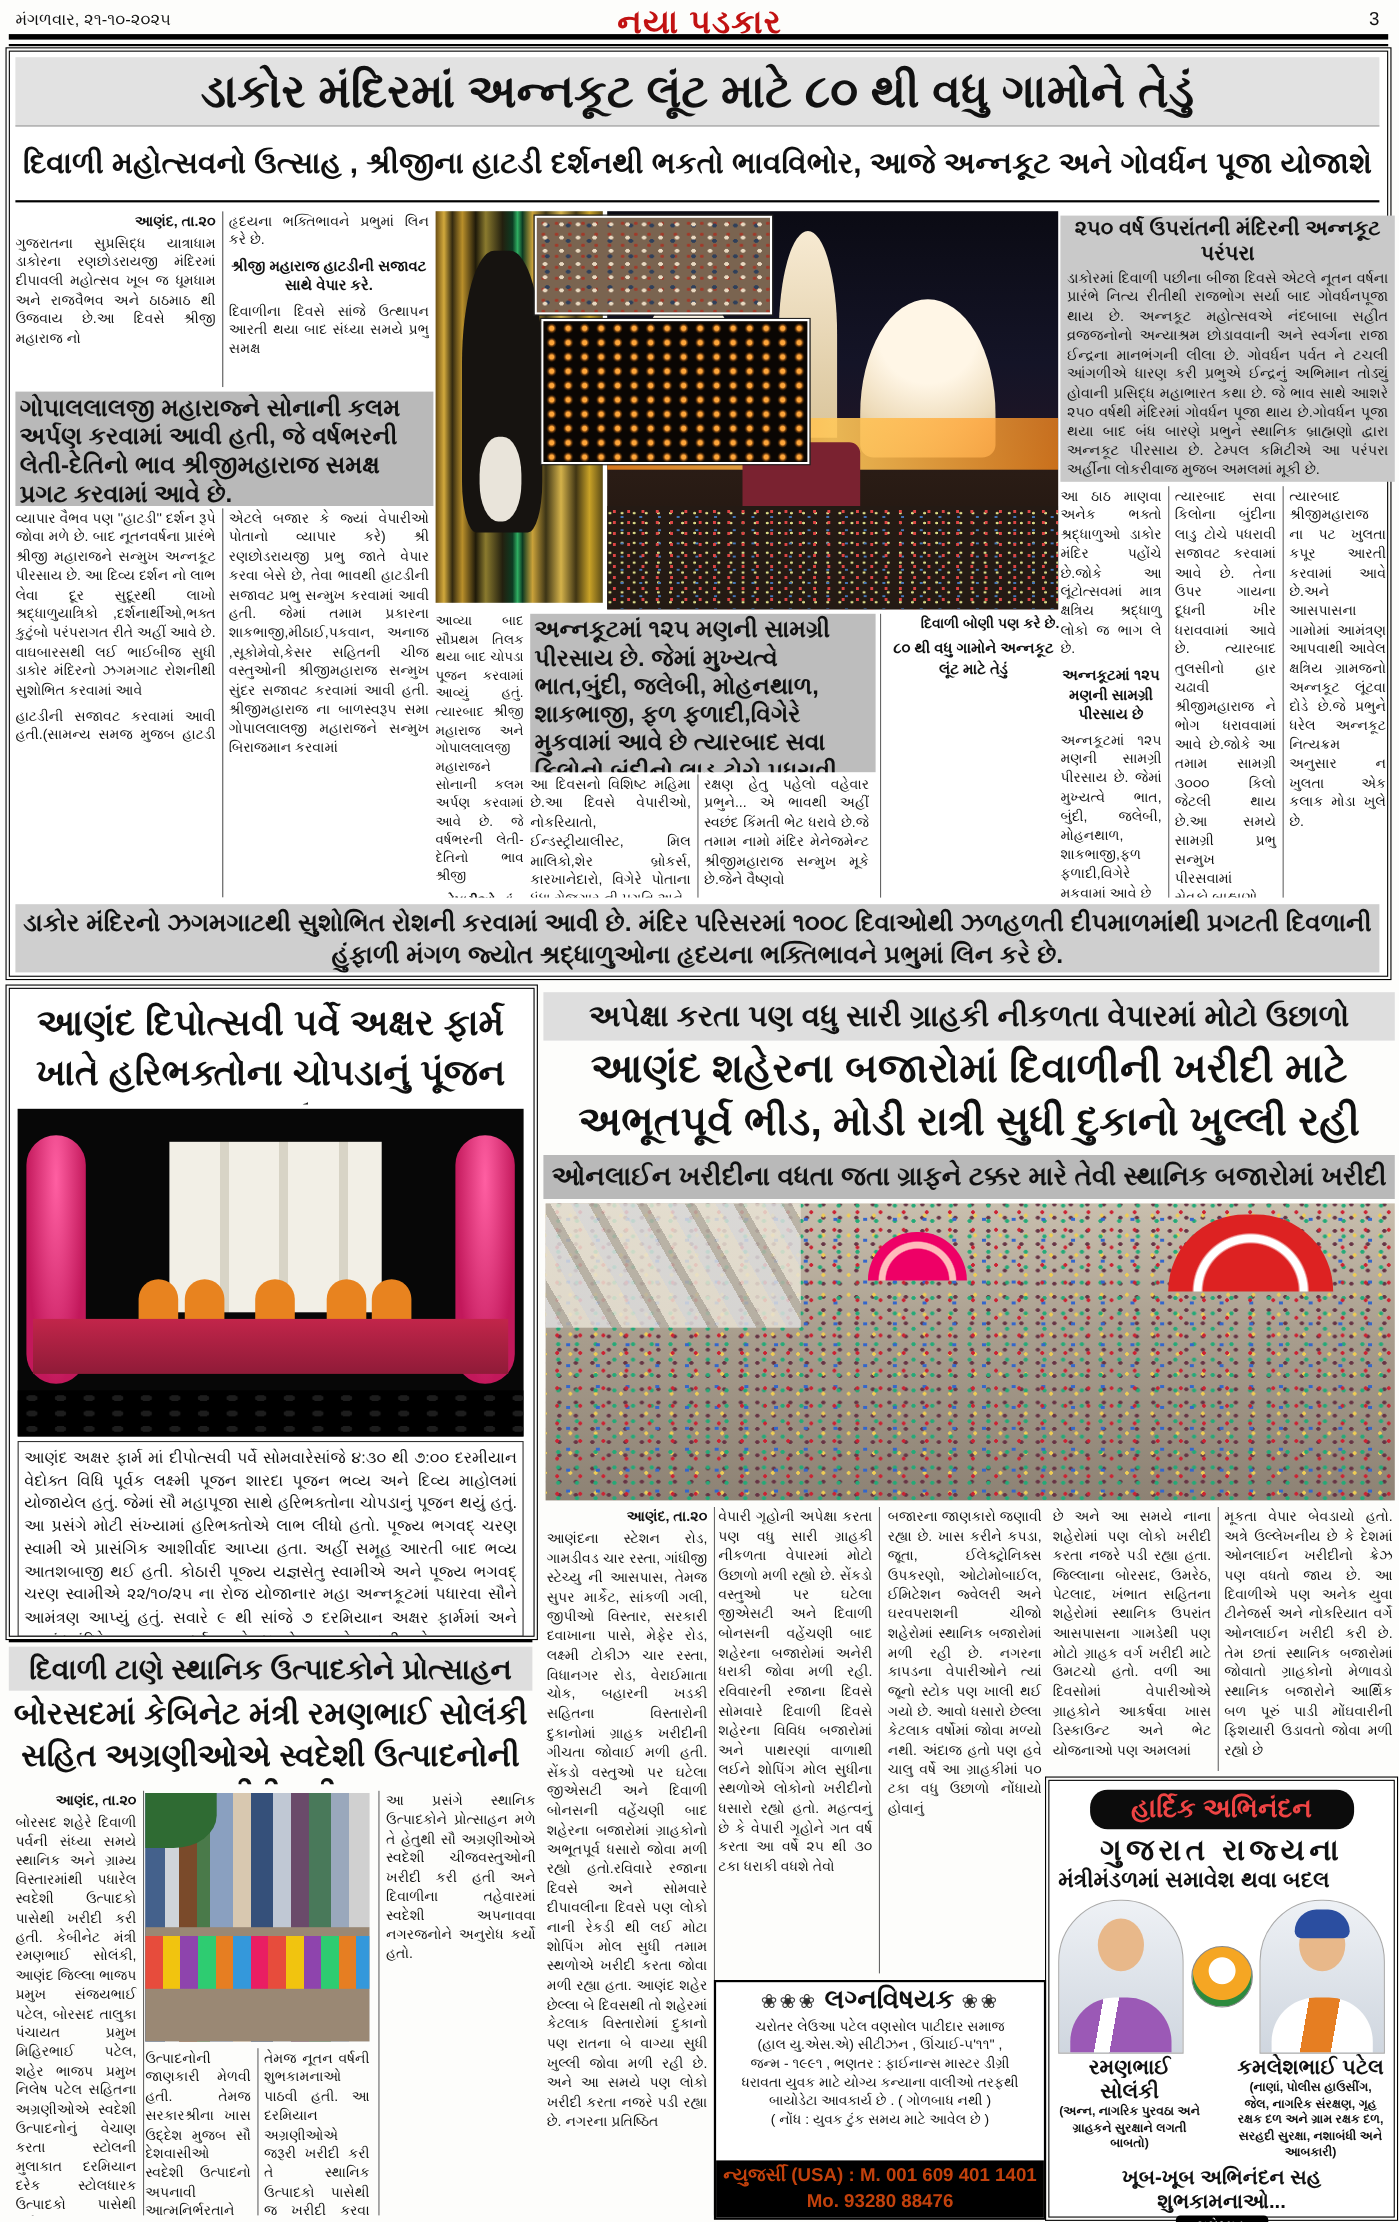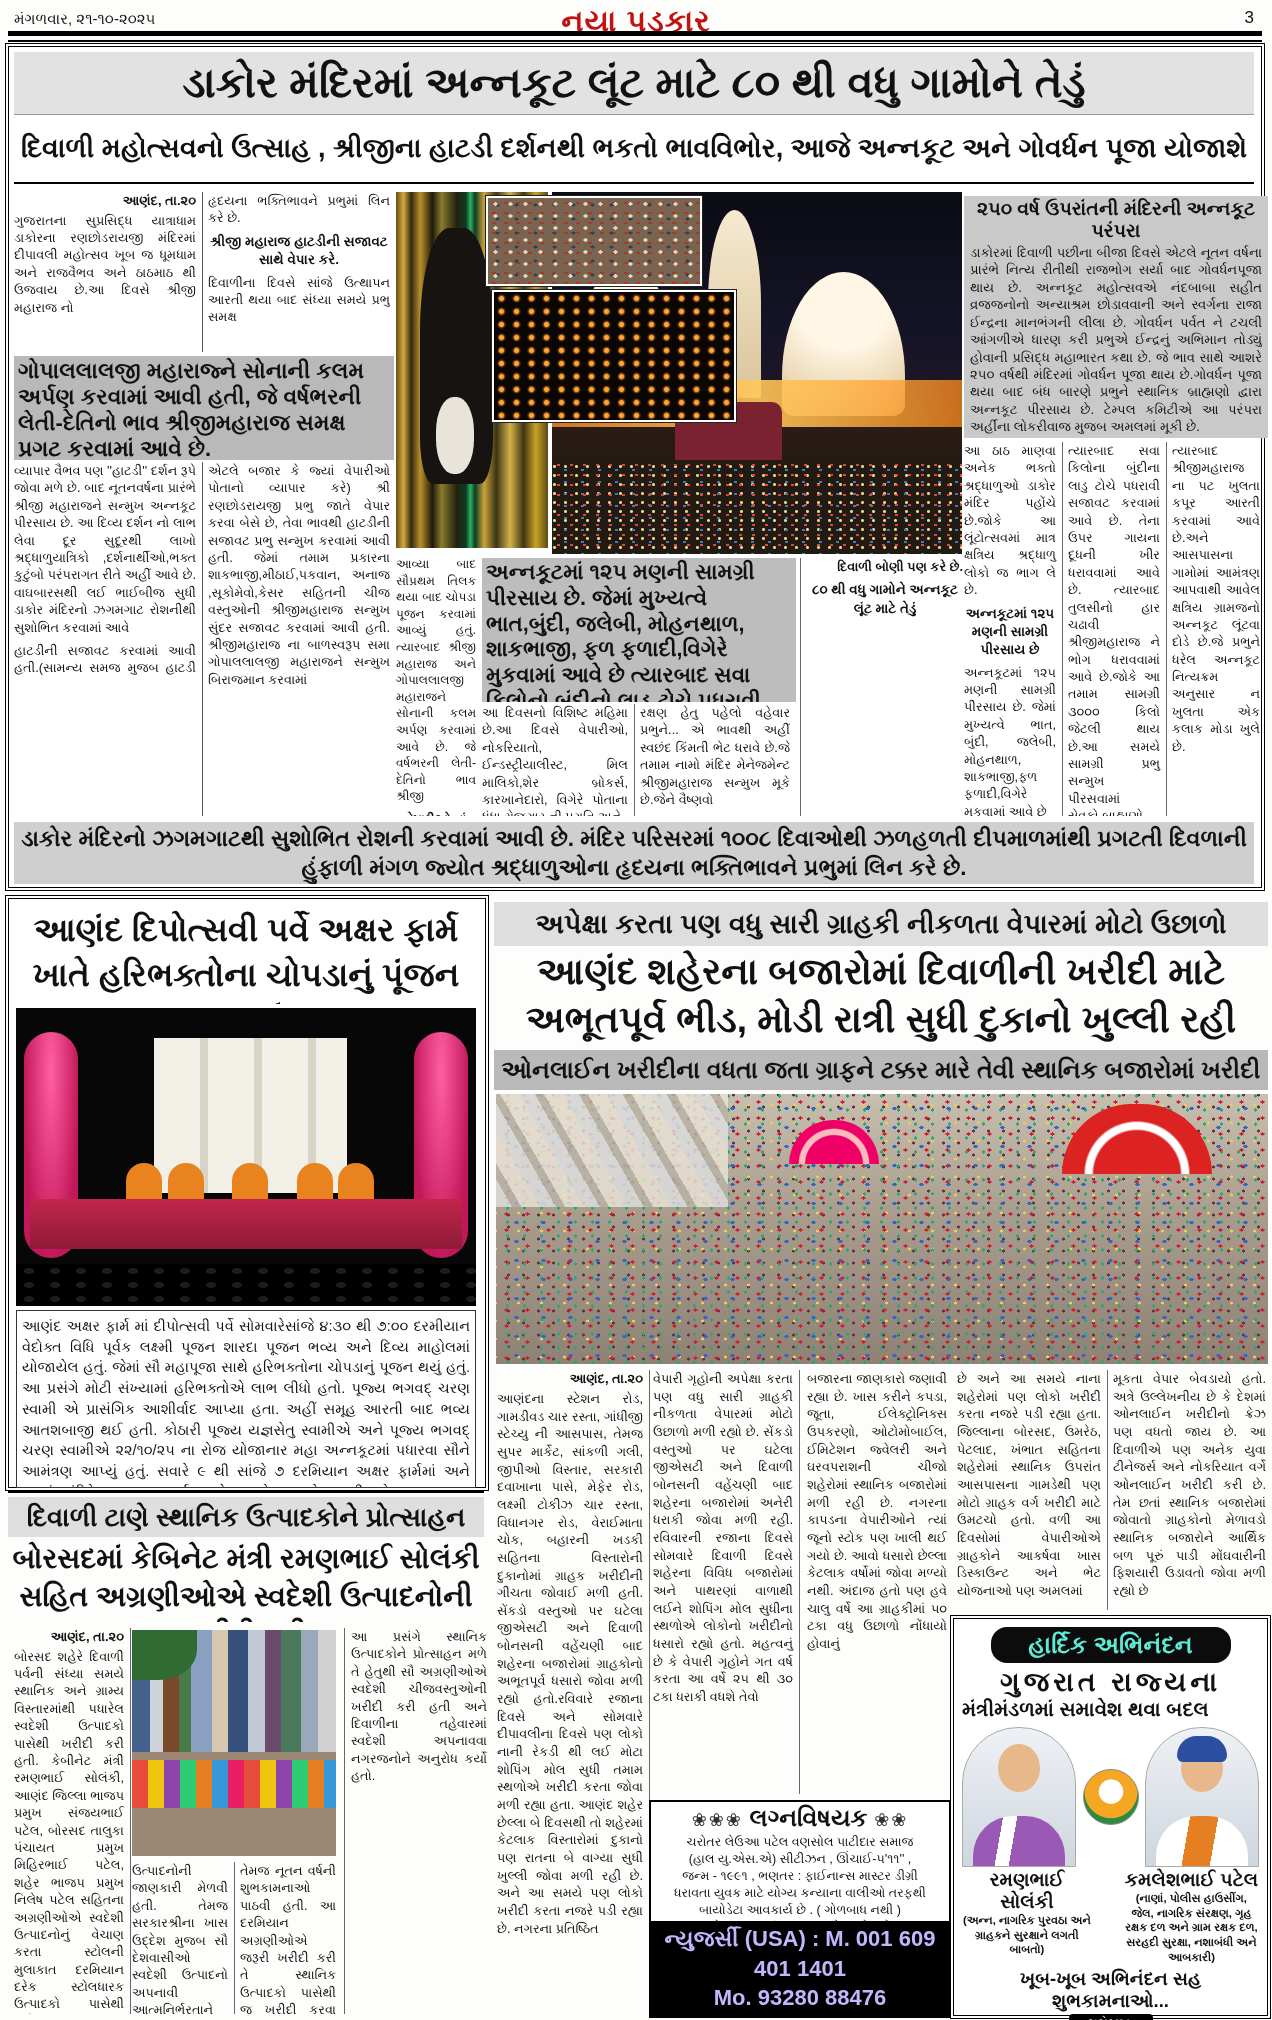--- a/index.html
+++ b/index.html
@@ -73,26 +73,26 @@
   .kicker{font-weight:bold;text-align:center;background:#dedede;overflow:hidden;}
   .a3-headline{font-size:37px;font-weight:bold;text-align:center;line-height:1.3;}
   .a3-subhead{background:#b9b9b9;font-size:24px;font-weight:bold;text-align:center;line-height:40px;overflow:hidden;}
   .a4-headline{font-size:28.5px;font-weight:bold;text-align:center;line-height:1.32;}
   .mcol{font-size:12.8px;line-height:1.38;text-align:justify;overflow:hidden;}
 
   
   .matri{border:2px solid #000;background:#fff;}
   .matri-title{font-size:24px;font-weight:bold;text-align:center;margin-top:2px;}
   .matri-body{font-size:12.6px;line-height:1.35;text-align:center;padding:2px 4px;}
-  .matri-foot{position:absolute;left:0;bottom:0;width:100%;background:#000;color:#c4b5fd;font-weight:bold;font-size:22px;text-align:center;line-height:1.35;padding:3px 0;}
+  .matri-foot{position:absolute;left:0;bottom:0;width:100%;background:#000;color:#c2410c;font-weight:bold;font-size:17px;text-align:center;line-height:1.35;padding:3px 0;}
   .flower{color:#333;font-size:18px;letter-spacing:2px;}
 
   
   .cong{padding:6px 8px;}
-  .cong-banner{margin:2px auto 4px;width:240px;background:#0c0c0c;color:#5eead4;font-size:24px;font-weight:bold;text-align:center;border-radius:16px;line-height:36px;}
+  .cong-banner{margin:2px auto 4px;width:240px;background:#0c0c0c;color:#ef4444;font-size:24px;font-weight:bold;text-align:center;border-radius:16px;line-height:36px;}
   .cong-l1{font-size:27px;font-weight:bold;text-align:center;letter-spacing:4px;}
   .cong-l2{font-size:20px;font-weight:bold;text-align:left;margin-bottom:6px;}
   .portrait{width:112px;height:138px;background:linear-gradient(#eef1f5,#cfd6df);border-radius:56px 56px 0 0;position:relative;overflow:hidden;border:1px solid #aaa;}
   .head{width:42px;height:48px;background:#e8b88a;border-radius:50%;margin:16px auto 0;}
   .torso{position:absolute;bottom:0;left:50%;transform:translateX(-50%);width:92px;height:50px;border-radius:40px 40px 0 0;}
   .torso-1{background:linear-gradient(100deg,#9b59b6 30%,#fff 30% 44%,#9b59b6 44%);}
   .turban{position:absolute;top:8px;left:50%;transform:translateX(-50%);width:50px;height:26px;background:#2b4ea0;border-radius:25px 25px 8px 8px;}
   .torso-2{background:linear-gradient(100deg,#fff 34%,#e67e22 34% 62%,#fff 62%);}
   .lotus{width:54px;height:54px;border-radius:50%;background:radial-gradient(circle at 50% 40%,#ffffff 0 28%,#f5a623 30% 62%,#2d8a3e 64% 100%);border:1px solid #888;}
   .cong-name{font-size:19px;font-weight:bold;text-align:center;}

